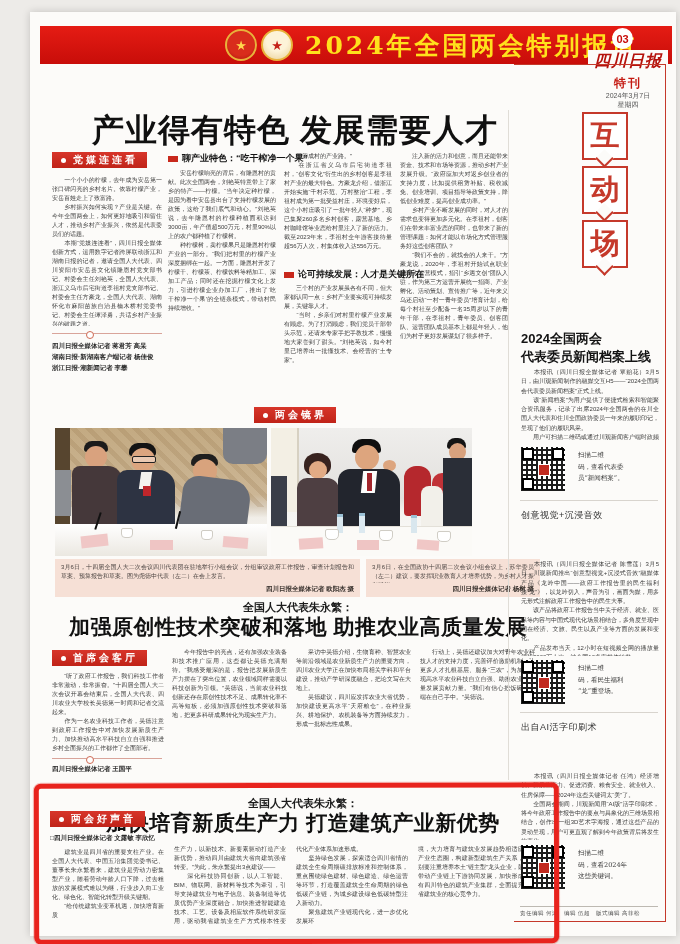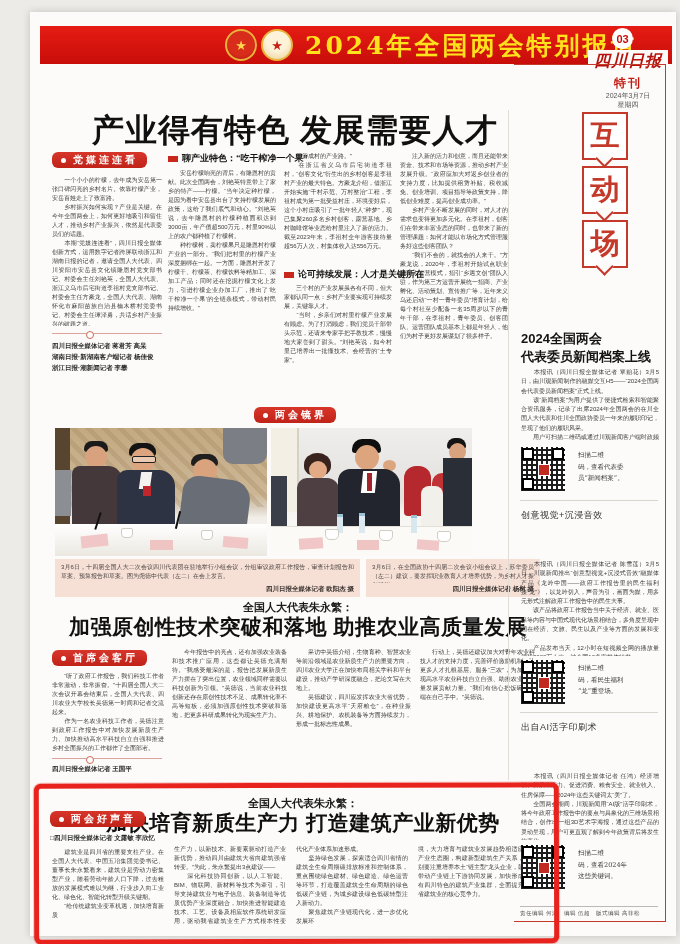--- a/index.html
+++ b/index.html
@@ -26,21 +26,21 @@
   .edition{position:absolute;left:588px;top:75px;width:80px;text-align:center;color:#c41a12;
          font-weight:bold;font-size:12px;letter-spacing:2px;}
   .mdate{position:absolute;left:588px;top:91px;width:80px;text-align:center;color:#555;
          font-size:7px;line-height:1.35;white-space:pre-line;}
   
   .kicker{position:absolute;left:95px;top:95px;font-size:13.5px;font-weight:bold;color:#161616;letter-spacing:.5px;}
   .headline1{position:absolute;left:55px;top:109px;width:480px;text-align:center;
          font-size:32px;font-weight:900;color:#101010;letter-spacing:1px;white-space:nowrap;}
   
   .badge{position:absolute;height:16px;background:linear-gradient(180deg,#d7352a,#c02318);
-         border-radius:6px;color:#fff;font-weight:bold;font-size:10px;
+         border-radius:0;color:#fff;font-weight:bold;font-size:10px;
          display:flex;align-items:center;padding:0 9px;letter-spacing:3px;white-space:nowrap;}
   .bdot{width:5px;height:5px;border-radius:50%;background:#fff;margin-right:7px;flex:none;}
   
   .bt{font-size:6px;line-height:1.5;color:#3c3c3c;text-align:justify;
       white-space:pre-line;overflow:hidden;}
   .sh{font-size:9px;font-weight:bold;color:#141414;display:flex;align-items:center;white-space:nowrap;}
   .rsq{width:10px;height:6px;background:#c8281c;margin-right:4px;flex:none;}
   .credit{font-size:6.5px;font-weight:bold;color:#2c2c2c;white-space:pre-line;line-height:1.7;}
   .ringline{height:0;border-top:1px solid #d9a49a;position:relative;}
   .ringline .ring{position:absolute;left:34px;top:-3.5px;width:6px;height:6px;border:1.5px solid #cf6a54;

